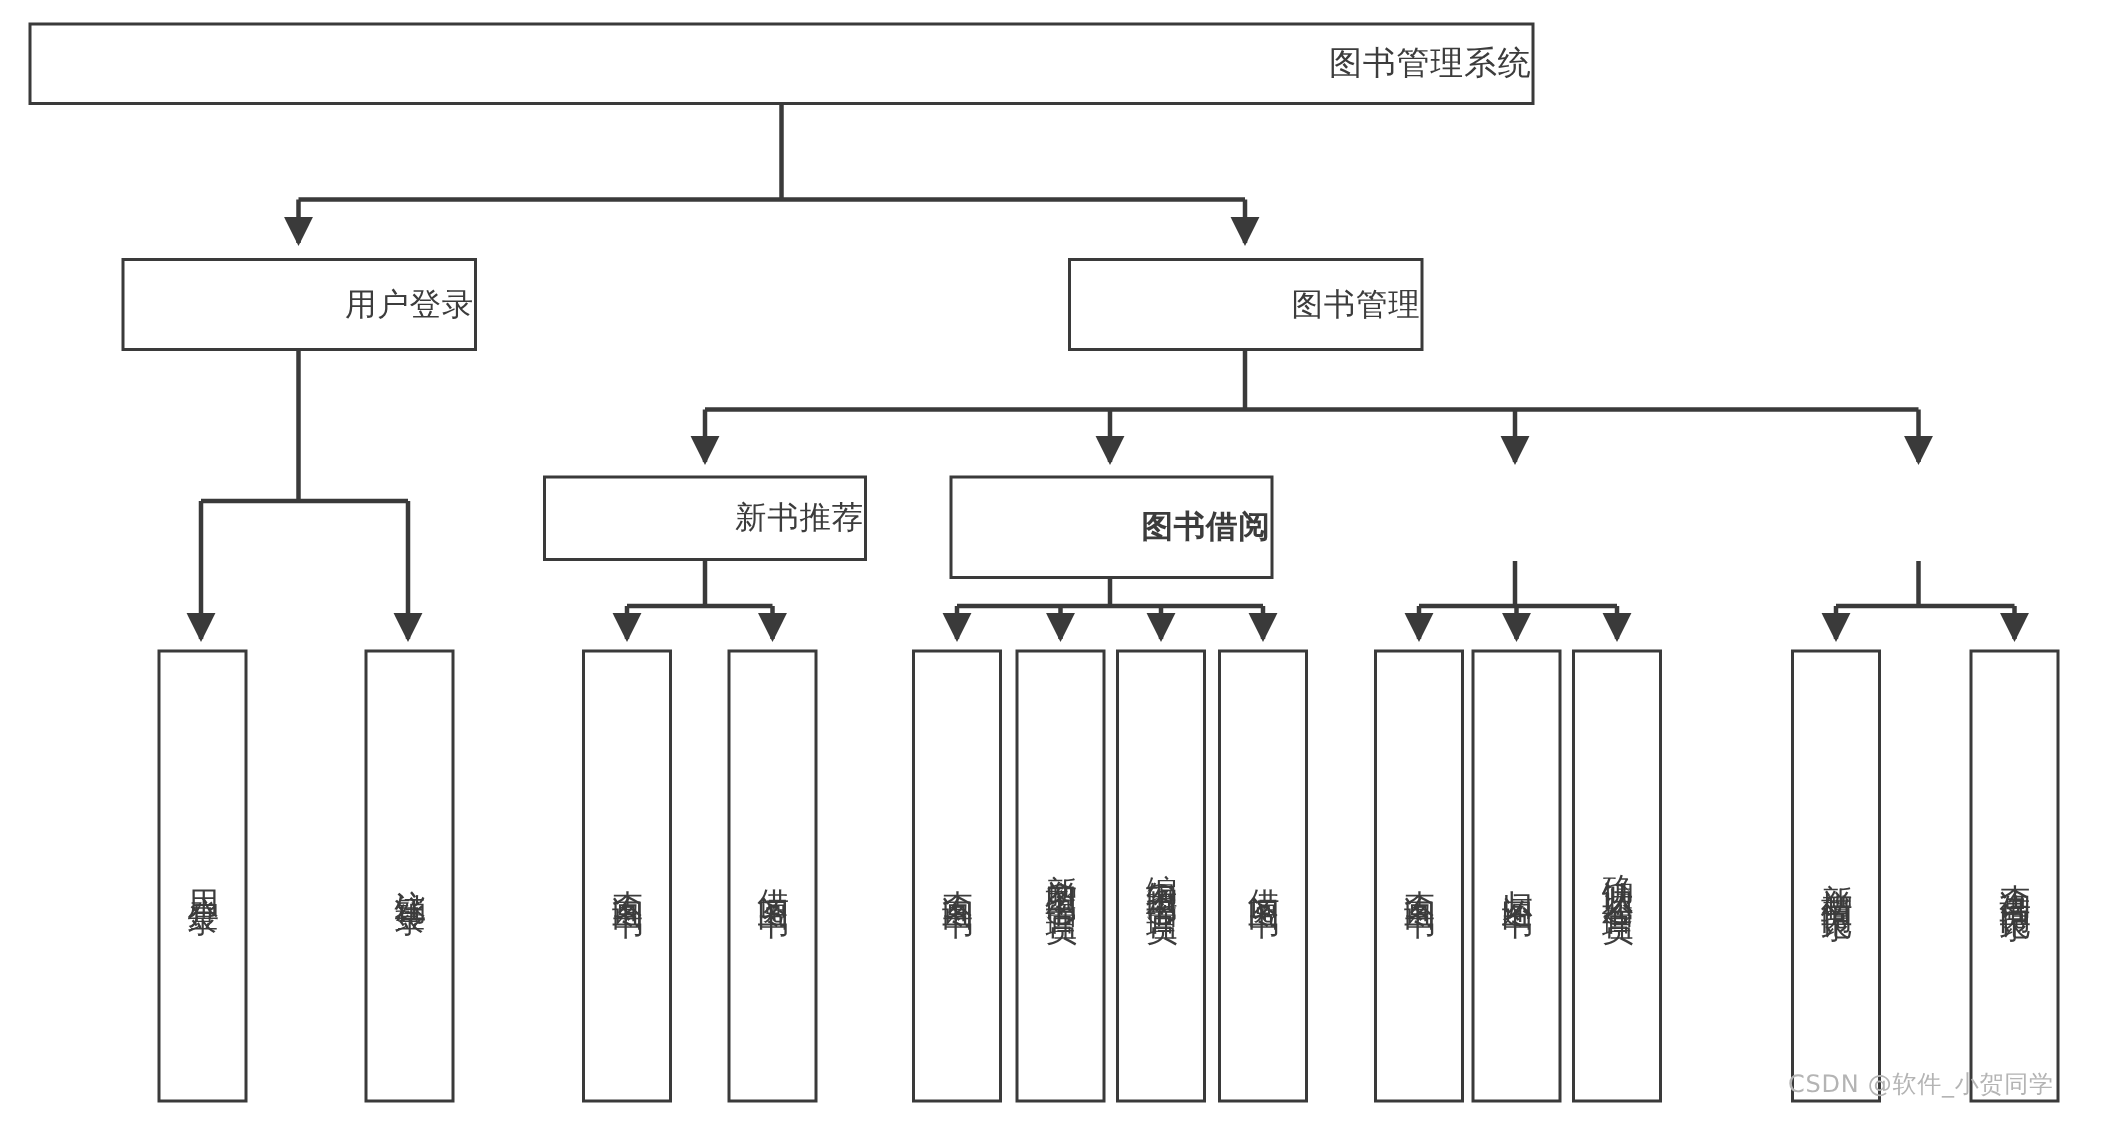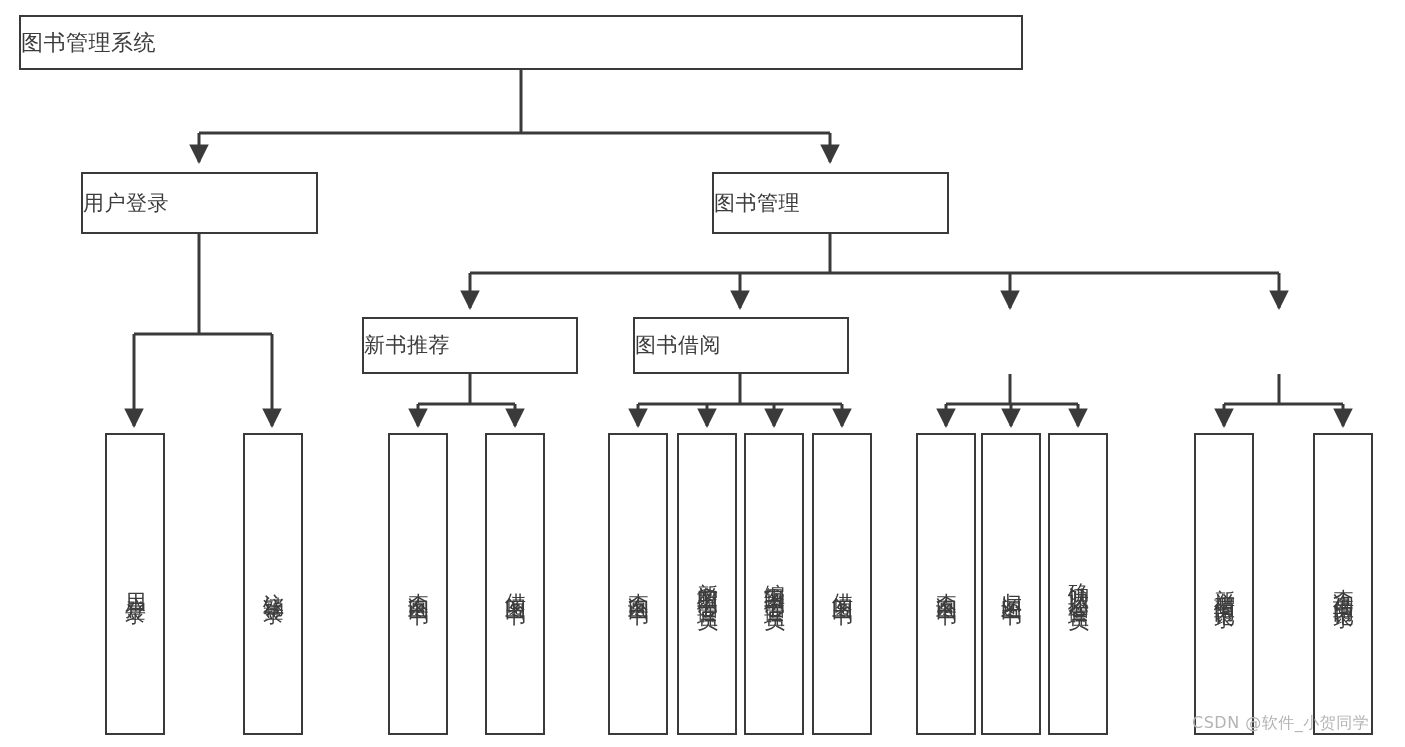--- a/index.html
+++ b/index.html
@@ -26,21 +26,21 @@
     height: 747px;
     pointer-events: none;
   }
   .node {
     position: absolute;
     box-sizing: border-box;
     border: 2.5px solid #3a3a3a;
     background: #ffffff;
     display: flex;
     align-items: center;
-    justify-content: flex-start;
+    justify-content: flex-end;
     color: #3c3c3c;
   }
   .node .label {
     color: #3c3c3c;
     line-height: 1.18;
     text-align: center;
     white-space: nowrap;
   }
   
   .node.h .label {
@@ -134,21 +134,21 @@
   <div class="node h" style="left:81px; top:172px; width:237px; height:62px;">
     <span class="label">用户登录</span>
   </div>
   <div class="node h" style="left:712px; top:172px; width:237px; height:62px;">
     <span class="label">图书管理</span>
   </div>
 
   <div class="node h" style="left:362px; top:317px; width:216px; height:57px;">
     <span class="label">新书推荐</span>
   </div>
-  <div class="node h" style="left:633px; top:317px; width:216px; height:57px;">
+  <div class="node h" style="left:633px; top:317px; width:216px; height:69px;font-weight:bold;">
     <span class="label">图书借阅</span>
   </div>
 
   <div class="node v" style="left:105px; top:433px; width:60px; height:302px;">
     <span class="label">用户登录</span>
   </div>
   <div class="node v" style="left:243px; top:433px; width:60px; height:302px;">
     <span class="label">注销登录</span>
   </div>
 

